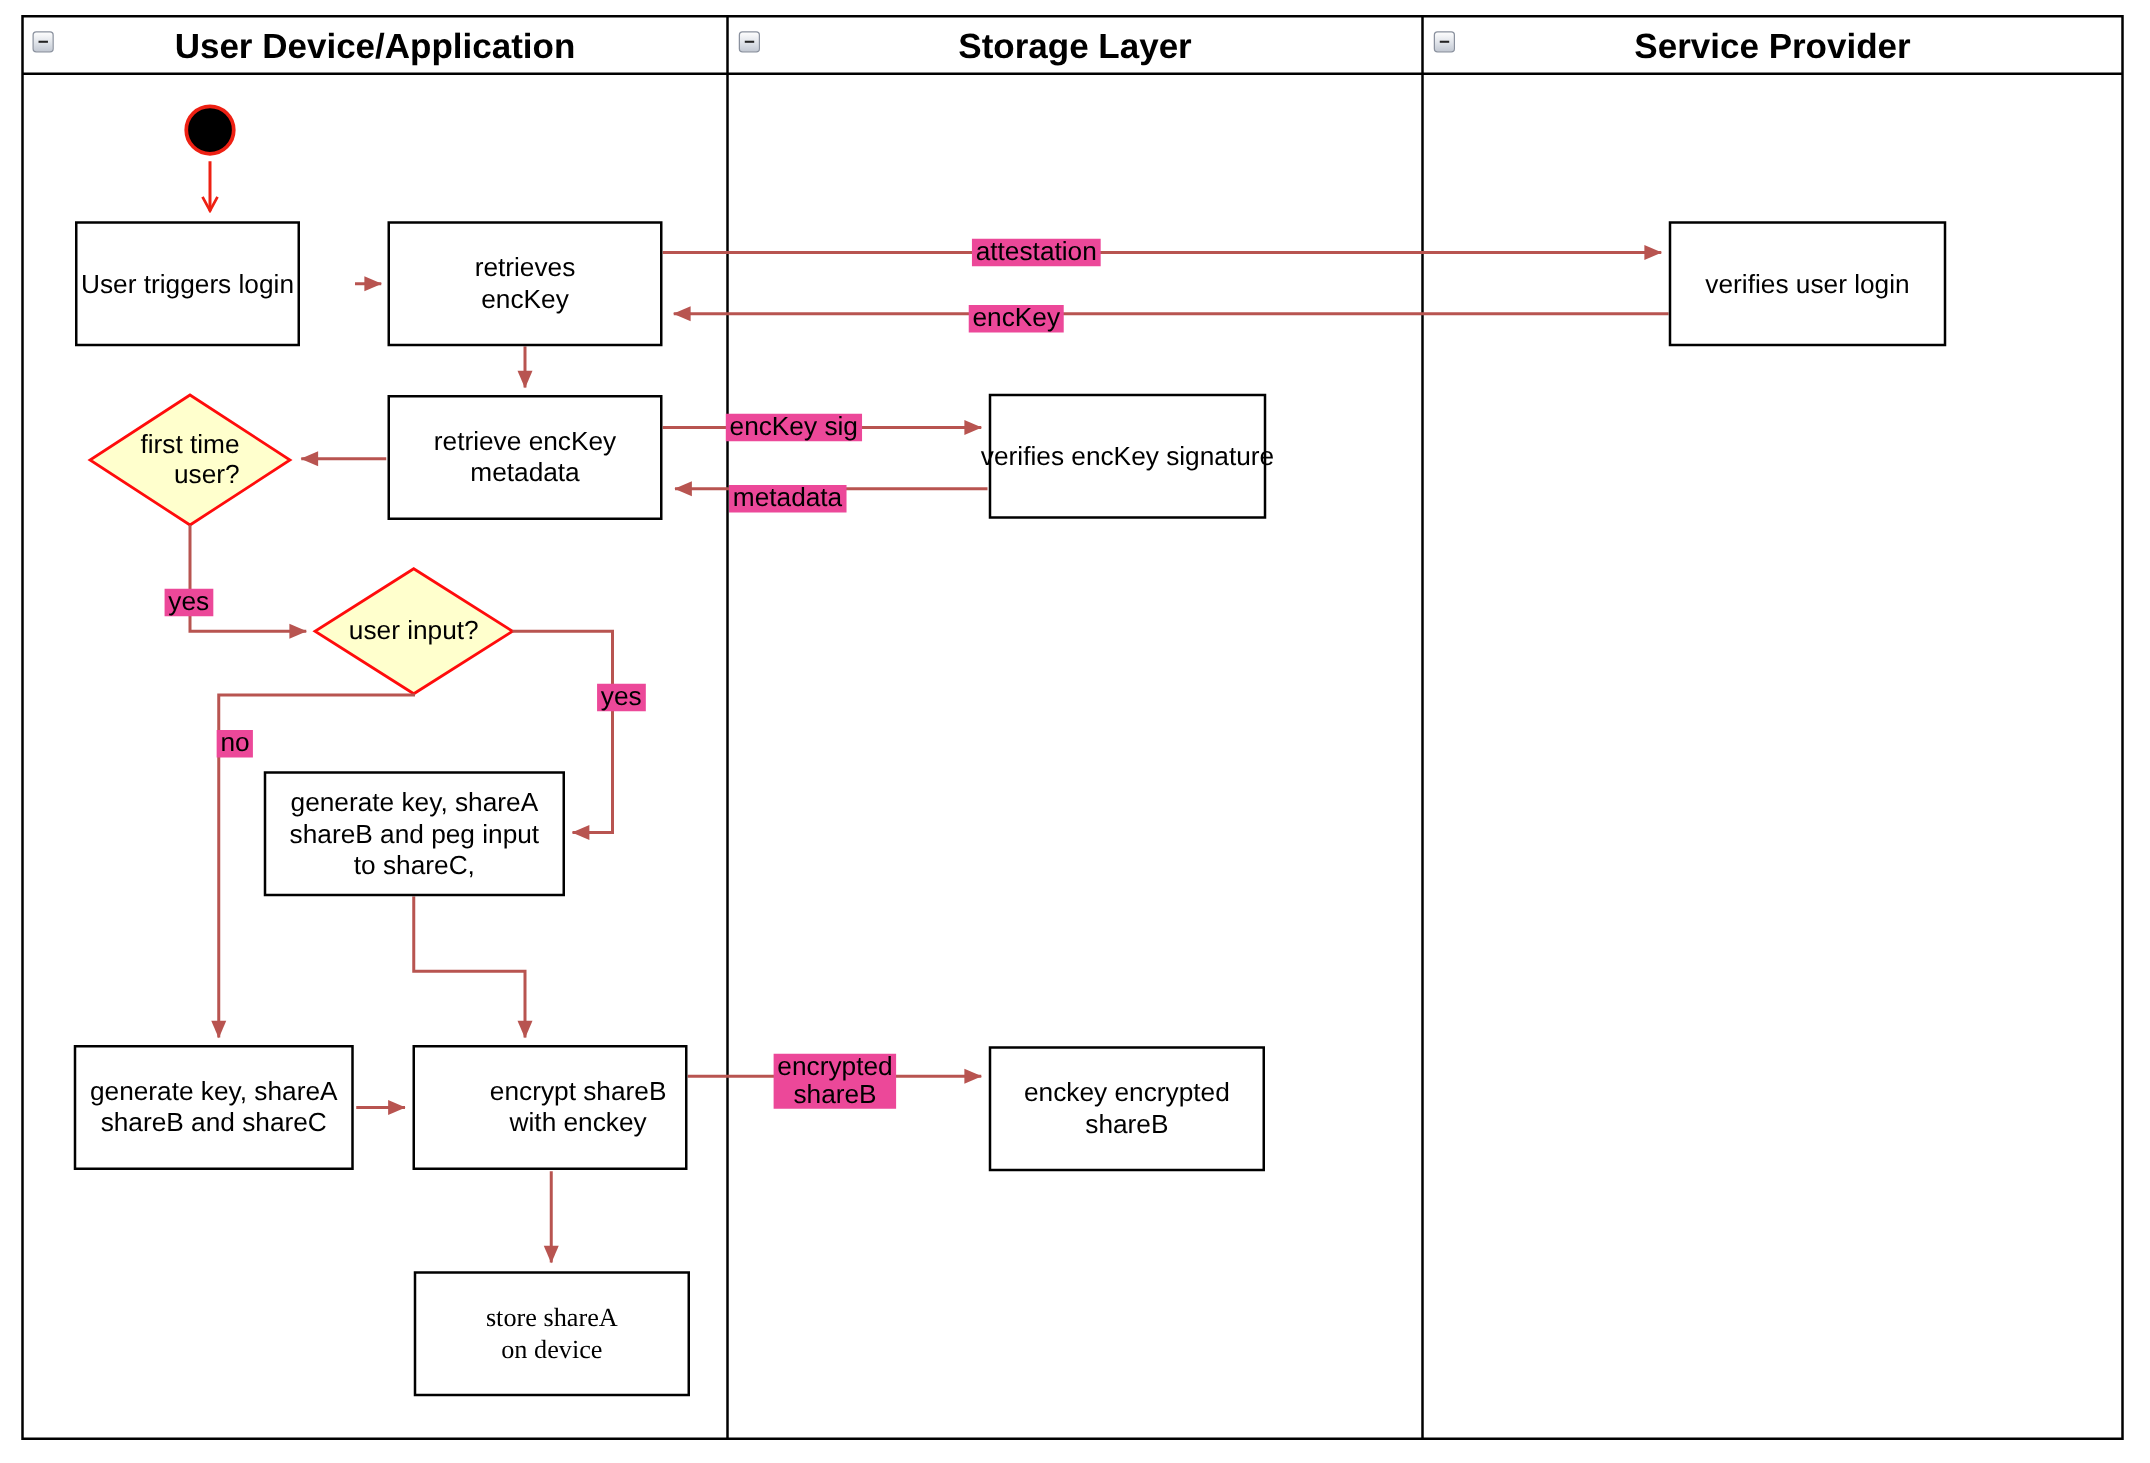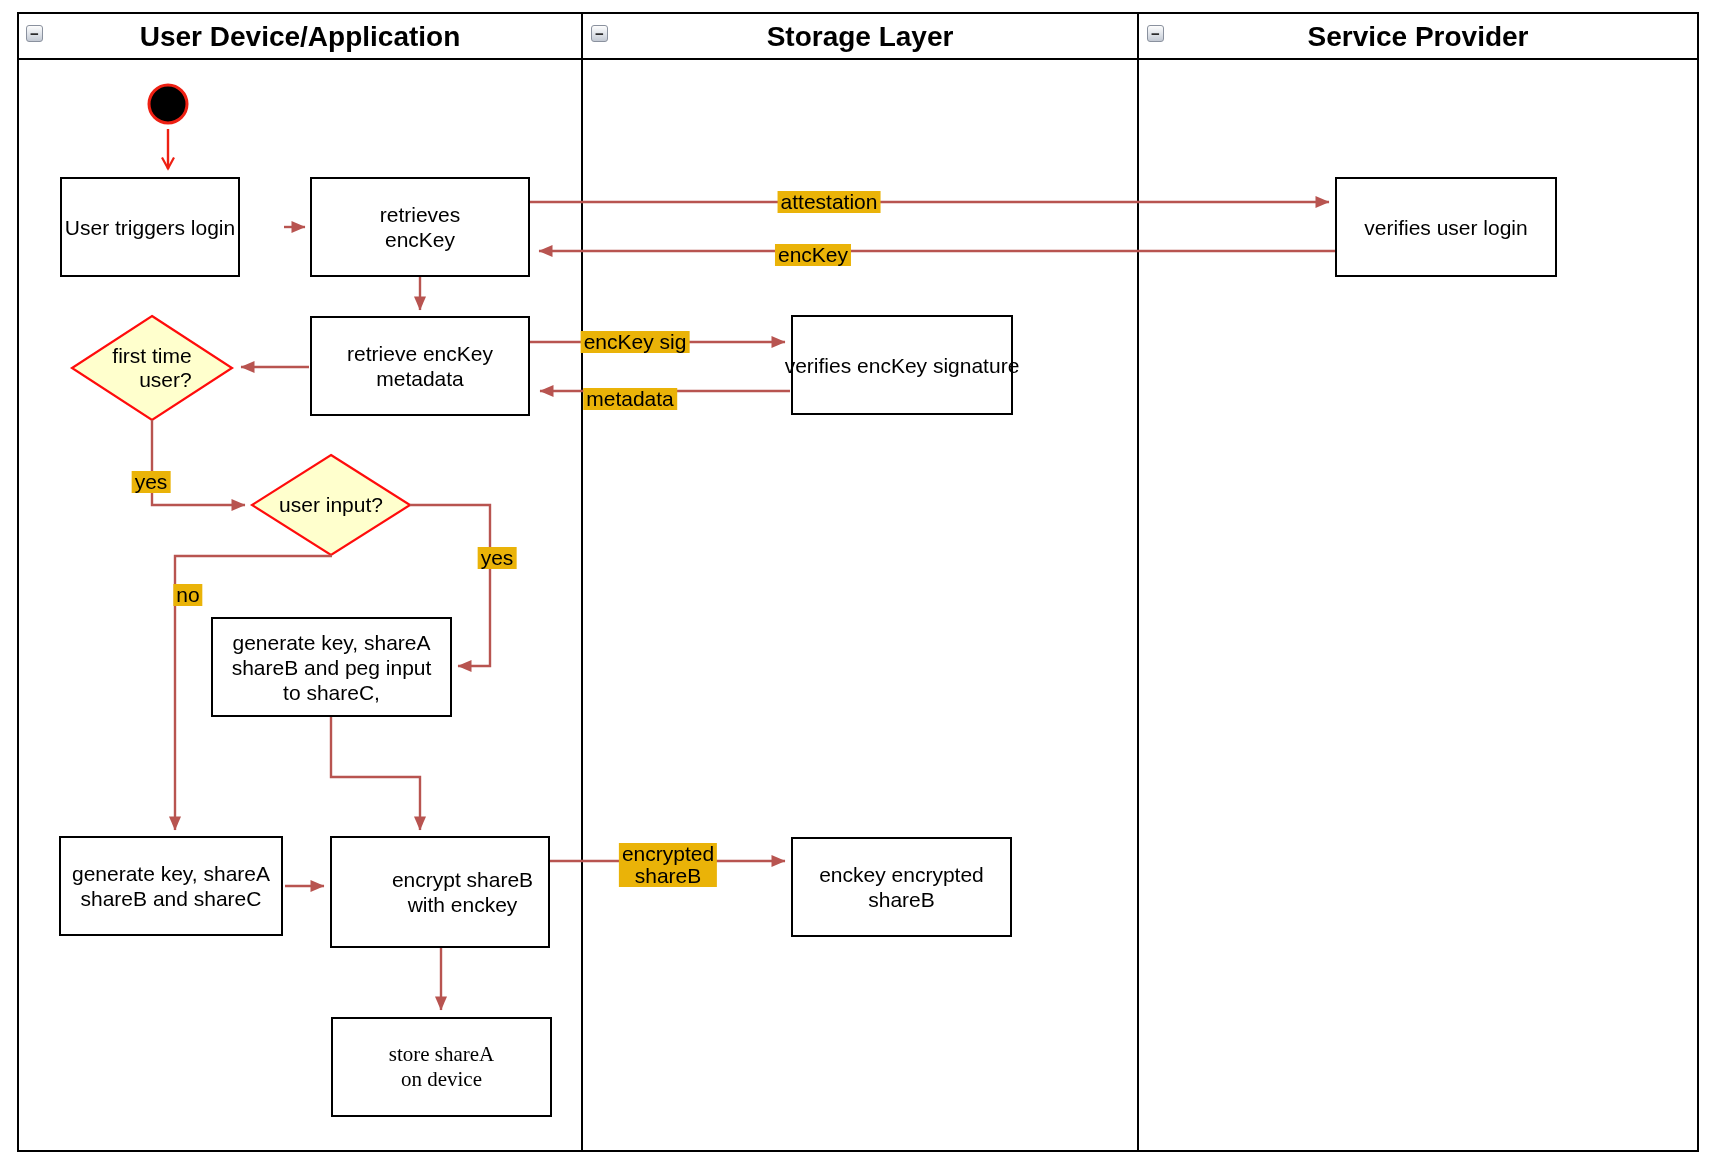--- a/index.html
+++ b/index.html
@@ -27,21 +27,21 @@
     position:absolute;
     display:flex;align-items:center;justify-content:center;
     text-align:right;
     font-size:21px;line-height:24px;
     white-space:pre-line;
     background:transparent;
   }
   .edge-label{
     position:absolute;
     transform:translate(-50%,-50%);
-    background:#eab308;
+    background:#ec4899;
     padding:0 3px;
     font-size:21px;line-height:22px;
     text-align:center;
     white-space:pre-line;
   }
   .lane-title{
     position:absolute;top:14px;height:45px;
     display:flex;align-items:center;justify-content:center;
     font-weight:bold;font-size:28px;
   }
@@ -130,21 +130,21 @@
   </div>
   <div class="box" style="left:211px;top:617px;width:241px;height:100px;">
     <span>generate key, shareA
 shareB and peg input
 to shareC,</span>
   </div>
   <div class="box" style="left:59px;top:836px;width:224px;height:100px;">
     <span>generate key, shareA
 shareB and shareC</span>
   </div>
-  <div class="box" style="left:330px;top:836px;width:220px;height:112px;padding-left:45px;">
+  <div class="box" style="left:330px;top:836px;width:220px;height:100px;padding-left:45px;">
     <span>encrypt shareB
 with enckey</span>
   </div>
   <div class="box" style="left:791px;top:837px;width:221px;height:100px;">
     <span>enckey encrypted
 shareB</span>
   </div>
   <div class="box" style="left:331px;top:1017px;width:221px;height:100px;font-family:Liberation Serif, serif;">
     <span>store shareA
 on device</span>

